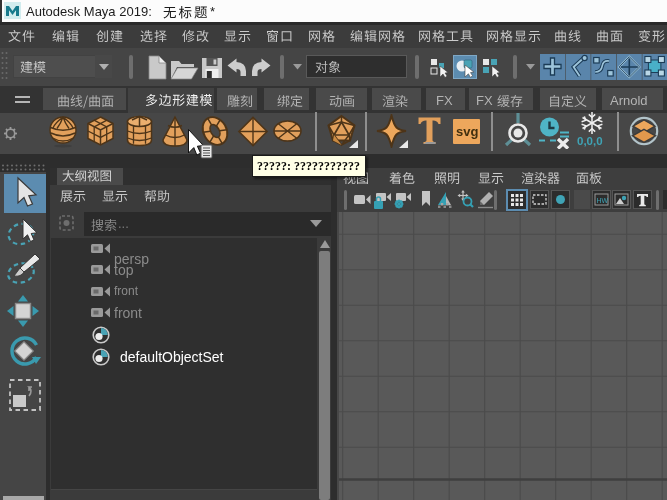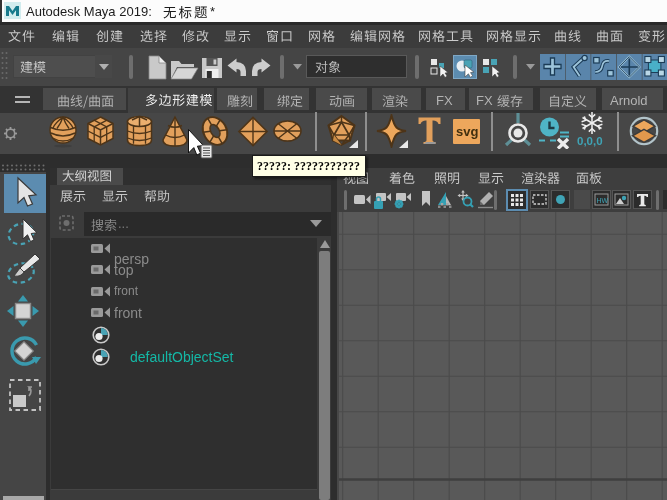--- a/index.html
+++ b/index.html
@@ -596,21 +596,21 @@
 <svg class="a" style="left:92px;top:326px" width="18" height="18" viewBox="0 0 18 18">
       <circle cx="9" cy="9" r="7.8" fill="none" stroke="#c9c9c9" stroke-width="1.6"></circle>
       <path d="M9 2 A7 7 0 0 1 15.8 9 L9 9 Z" fill="#49a3b5"></path>
       <circle cx="7" cy="10.5" r="3.6" fill="#ededed"></circle>
     </svg>
 <svg class="a" style="left:92px;top:348px" width="18" height="18" viewBox="0 0 18 18">
       <circle cx="9" cy="9" r="7.8" fill="none" stroke="#c9c9c9" stroke-width="1.6"></circle>
       <path d="M9 2 A7 7 0 0 1 15.8 9 L9 9 Z" fill="#49a3b5"></path>
       <circle cx="7" cy="10.5" r="3.6" fill="#ededed"></circle>
     </svg>
-<div class="lat" style="left:130px;top:349px;font-size:14px;color:#14b8a6">defaultObjectSet</div>
+<div class="lat" style="left:120px;top:349px;font-size:14px;color:#ffffff">defaultObjectSet</div>
 <div class="a" style="left:51px;top:489px;width:266px;height:1px;background:#454545"></div>
 
 <div class="a" style="left:318px;top:238px;width:13px;height:262px;background:#3b3b3b"></div>
 <svg class="a" style="left:320px;top:240px" width="10" height="9">
       <path d="M5 0 L10 8 L0 8 Z" fill="#9a9a9a"></path>
     </svg>
 <div class="a" style="left:319px;top:251px;width:11px;height:249px;background:#7d7d7d;border-radius:2px"></div>
 
 <div class="a" style="left:331px;top:168px;width:6px;height:332px;background:#2d2d2d"></div>
 <div class="a" style="left:337px;top:168px;width:330px;height:44px;background:#3e3e3e"></div>

